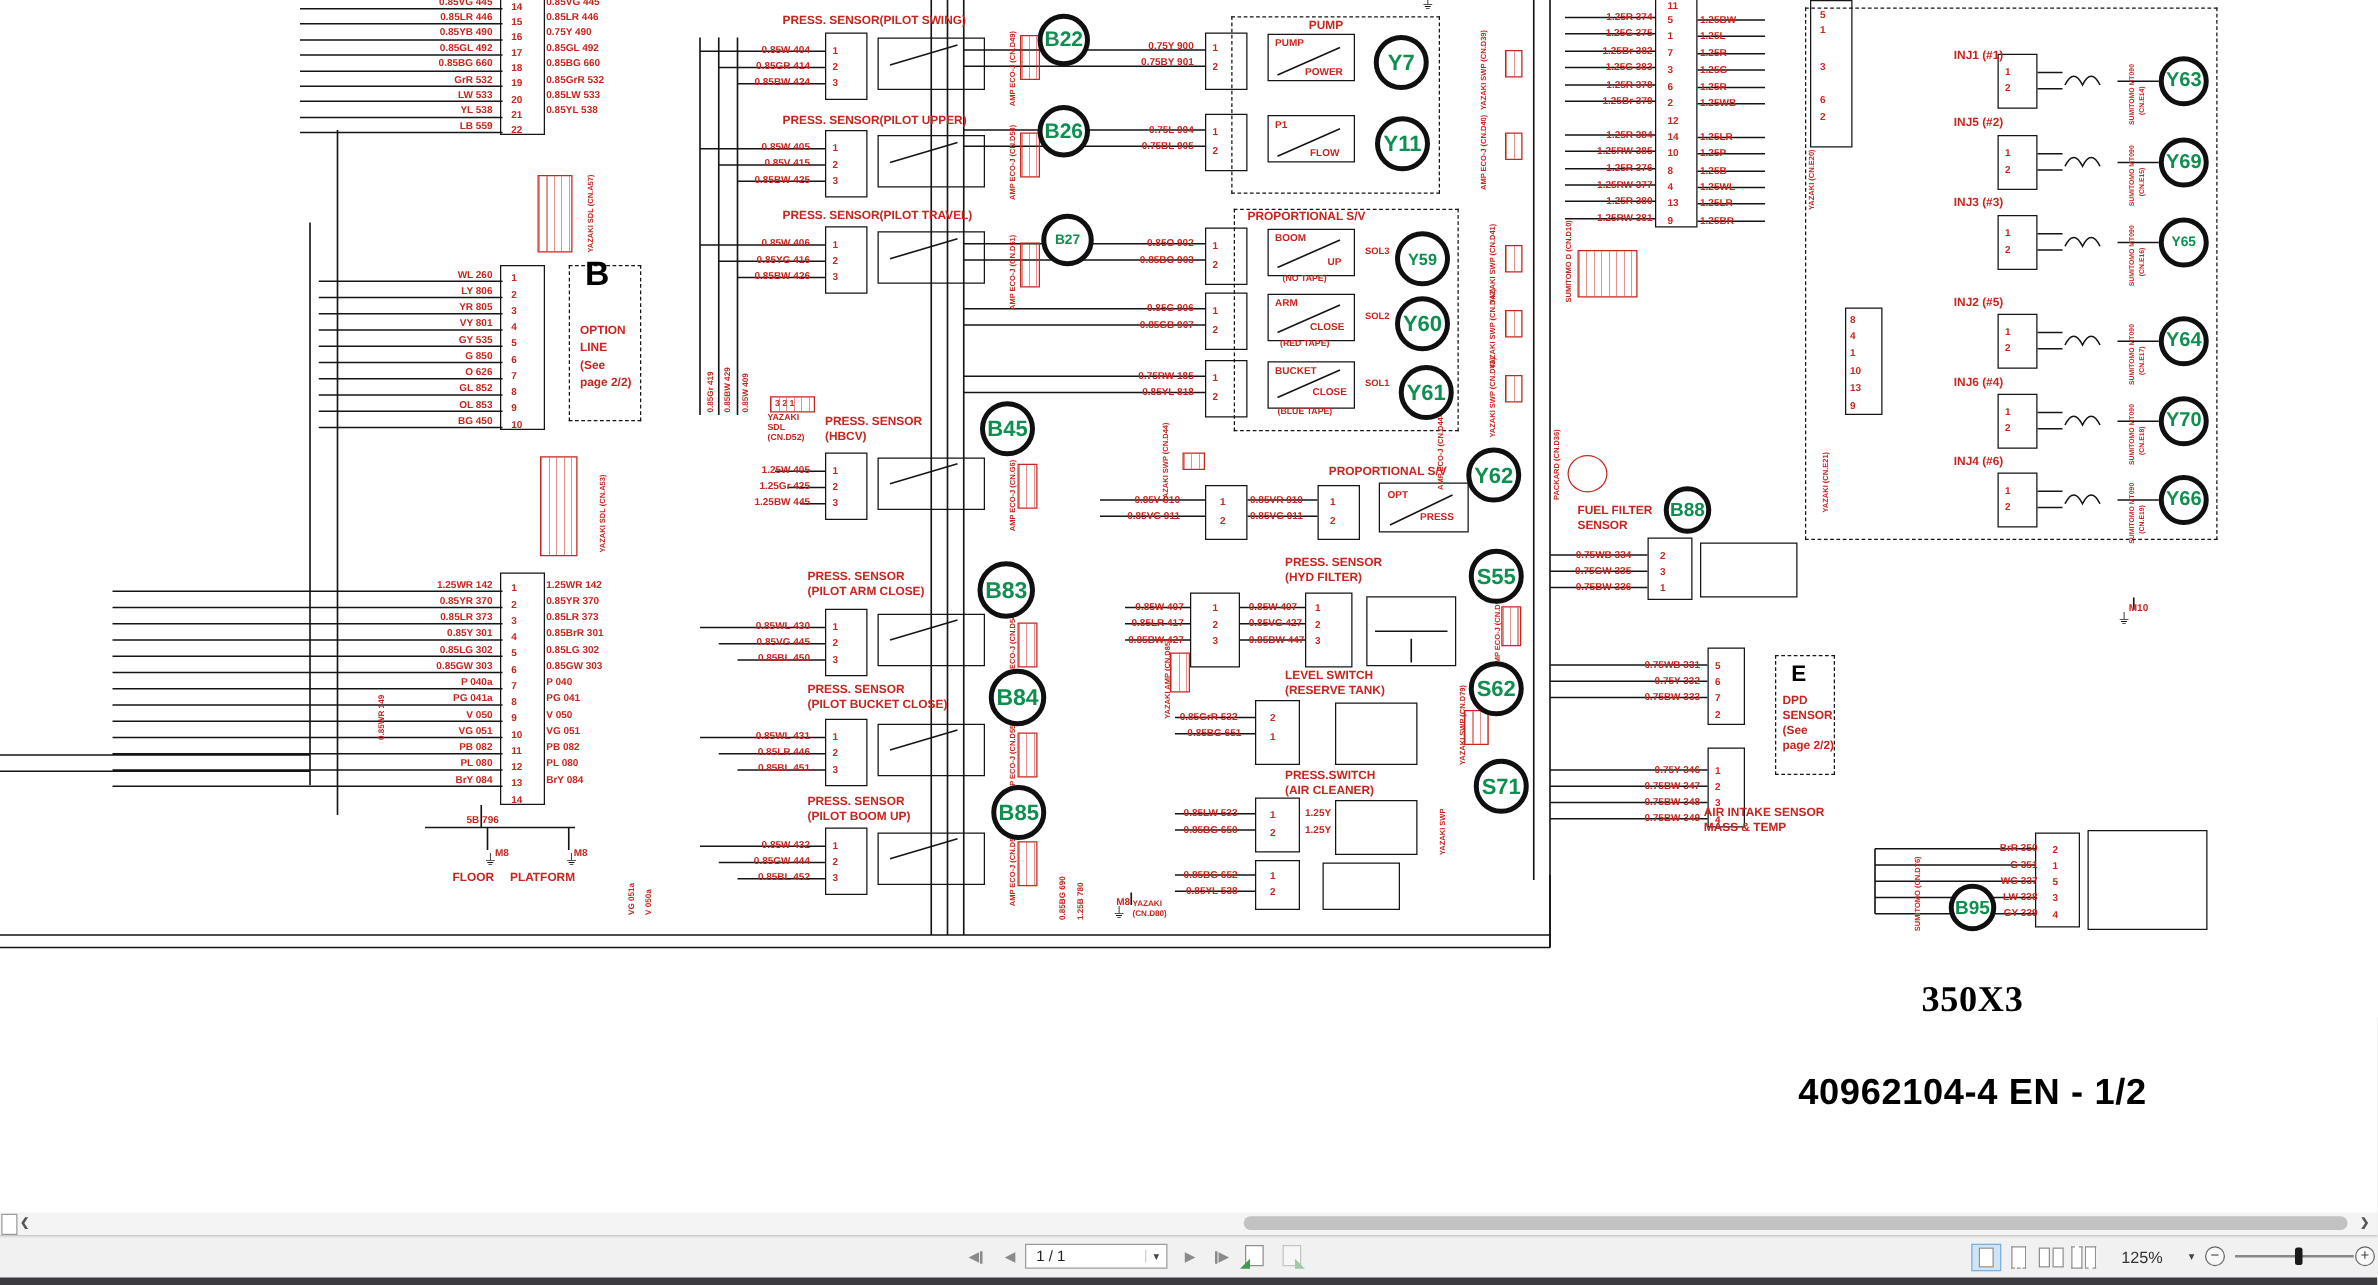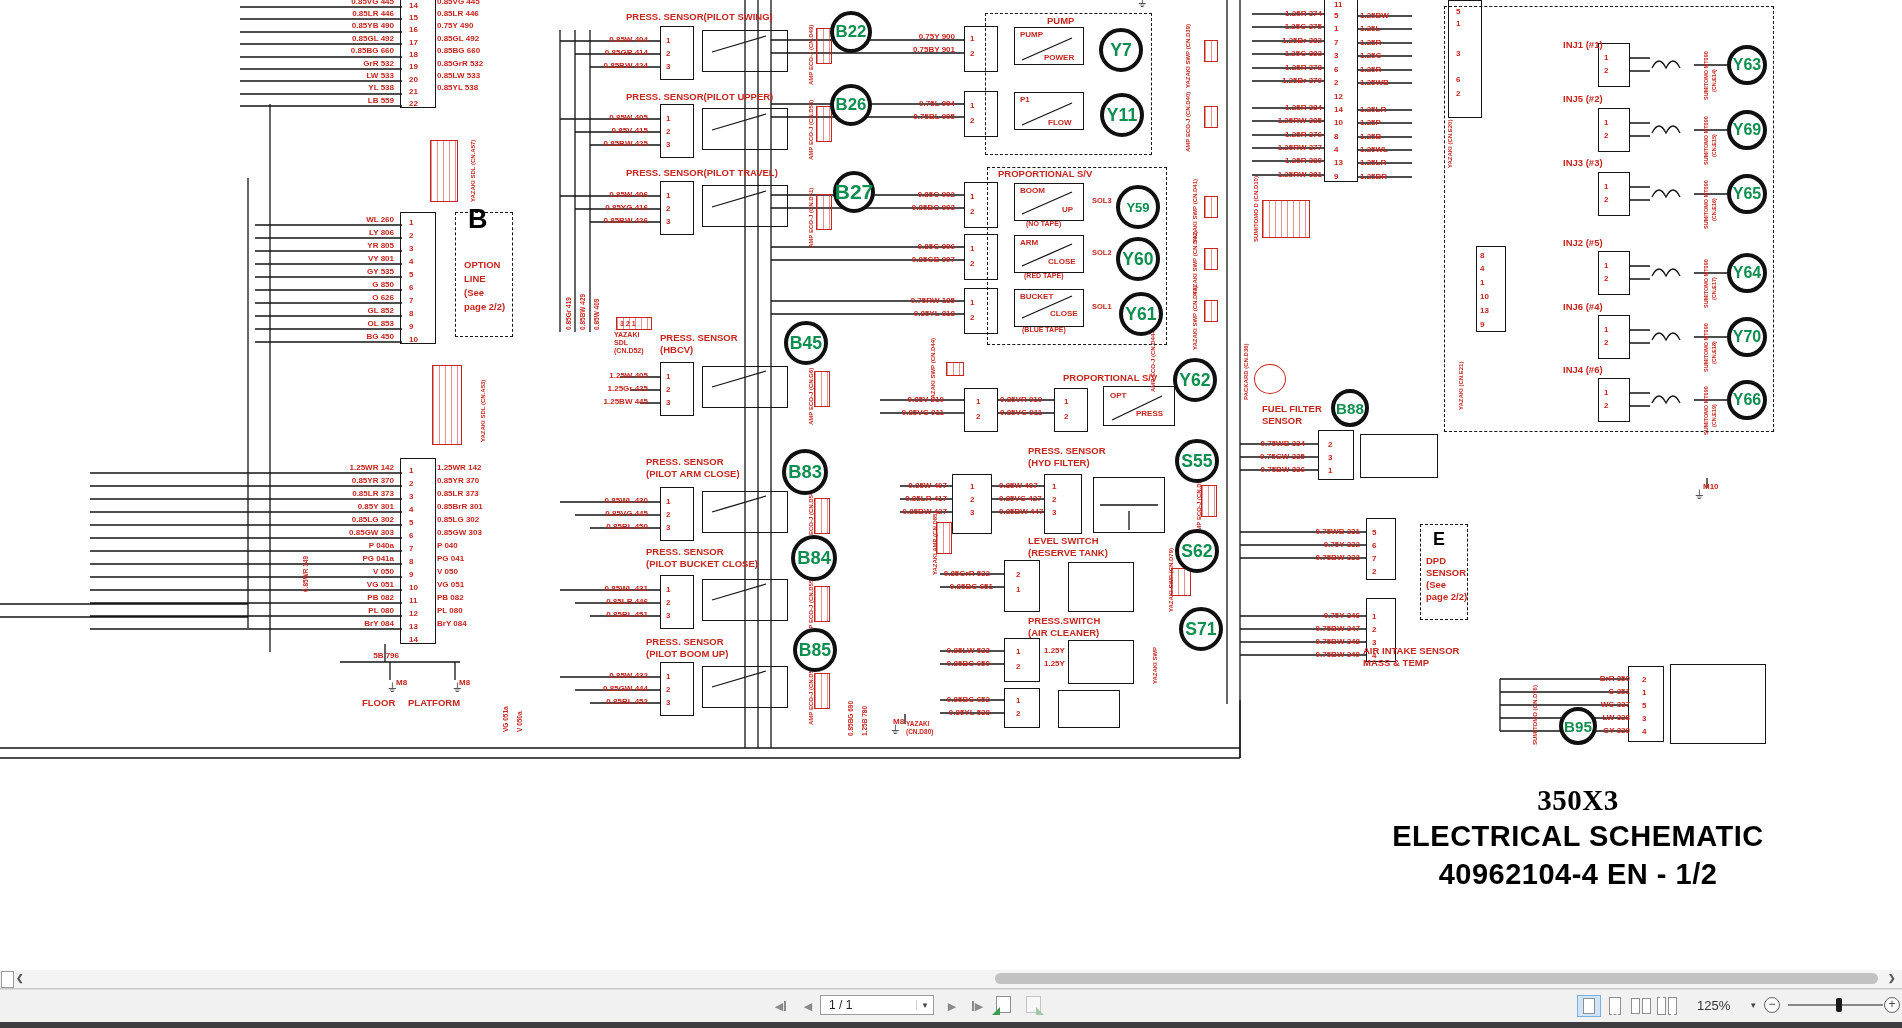--- a/index.html
+++ b/index.html
@@ -551,55 +551,54 @@
         <span class="sec" style="left: 1563px; top: 158px;">INJ3 (#3)</span>
         <span class="sec" style="left: 1563px; top: 238px;">INJ2 (#5)</span>
         <span class="sec" style="left: 1563px; top: 302px;">INJ6 (#4)</span>
         <span class="sec" style="left: 1563px; top: 365px;">INJ4 (#6)</span>
       </div>
 
     <div>
 
     <div class="comp" style="left: 830px; top: 11px; width: 42px; height: 42px; font-size: 16.8px;">B22</div>
         <div class="comp" style="left: 830px; top: 84px; width: 42px; height: 42px; font-size: 16.8px;">B26</div>
-        <div class="comp" style="left: 833px; top: 171px; width: 42px; height: 42px; font-size: 21px;">B27</div>
+        <div class="comp" style="left: 833px; top: 171px; width: 42px; height: 42px; font-size: 11px;">B27</div>
         <div class="comp" style="left: 784px; top: 321px; width: 44px; height: 44px; font-size: 17.6px;">B45</div>
         <div class="comp" style="left: 782px; top: 449px; width: 46px; height: 46px; font-size: 18.4px;">B83</div>
         <div class="comp" style="left: 791px; top: 535px; width: 46px; height: 46px; font-size: 18.4px;">B84</div>
         <div class="comp" style="left: 793px; top: 628px; width: 44px; height: 44px; font-size: 17.6px;">B85</div>
         <div class="comp" style="left: 1099px; top: 28px; width: 44px; height: 44px; font-size: 17.6px;">Y7</div>
         <div class="comp" style="left: 1100px; top: 93px; width: 44px; height: 44px; font-size: 17.6px;">Y11</div>
         <div class="comp" style="left: 1116px; top: 185px; width: 44px; height: 44px; font-size: 13px;">Y59</div>
         <div class="comp" style="left: 1116px; top: 237px; width: 44px; height: 44px; font-size: 17.6px;">Y60</div>
         <div class="comp" style="left: 1119px; top: 292px; width: 44px; height: 44px; font-size: 17.6px;">Y61</div>
         <div class="comp" style="left: 1173px; top: 358px; width: 44px; height: 44px; font-size: 17.6px;">Y62</div>
         <div class="comp" style="left: 1175px; top: 439px; width: 44px; height: 44px; font-size: 17.6px;">S55</div>
         <div class="comp" style="left: 1175px; top: 529px; width: 44px; height: 44px; font-size: 17.6px;">S62</div>
         <div class="comp" style="left: 1179px; top: 607px; width: 44px; height: 44px; font-size: 17.6px;">S71</div>
         <div class="comp" style="left: 1331px; top: 389px; width: 38px; height: 38px; font-size: 15.2px;">B88</div>
         <div class="comp" style="left: 1559px; top: 707px; width: 38px; height: 38px; font-size: 15.2px;">B95</div>
         <div class="comp" style="left: 1727px; top: 45px; width: 40px; height: 40px; font-size: 16px;">Y63</div>
         <div class="comp" style="left: 1727px; top: 110px; width: 40px; height: 40px; font-size: 16px;">Y69</div>
-        <div class="comp" style="left: 1727px; top: 174px; width: 40px; height: 40px; font-size: 16px;">Y65</div>
+        <div class="comp" style="left: 1727px; top: 174px; width: 40px; height: 40px; font-size: 11px;">Y65</div>
         <div class="comp" style="left: 1727px; top: 253px; width: 40px; height: 40px; font-size: 16px;">Y64</div>
         <div class="comp" style="left: 1727px; top: 317px; width: 40px; height: 40px; font-size: 16px;">Y70</div>
         <div class="comp" style="left: 1727px; top: 380px; width: 40px; height: 40px; font-size: 16px;">Y66</div>
       </div>
 
     <div>
 
     <span class="gnd" style="left: 388px; top: 682px;">⏚</span>
         <span class="gnd" style="left: 453px; top: 682px;">⏚</span>
         <span class="gnd" style="left: 891px; top: 724px;">⏚</span>
         <span class="gnd" style="left: 1695px; top: 489px;">⏚</span>
         <span class="gnd" style="left: 1138px; top: -3px;">⏚</span>
       </div>
 
     <div class="title-line" style="left:1578px;top:784px;font-family:Liberation Serif, serif;">350X3</div>
-    <div class="title-line" style="left:1578px;top:820px;">ELECTRICAL SCHEMATIC</div>
     <div class="title-line" style="left:1578px;top:858px;">40962104-4 EN - 1/2</div>
   </div>
 
   <div id="hscroll">
     <div class="grip"></div>
     <span class="arr" style="left:16px;">❮</span>
     <div class="thumb"></div>
     <span class="arr" style="left:1888px;">❯</span>
   </div>
 

